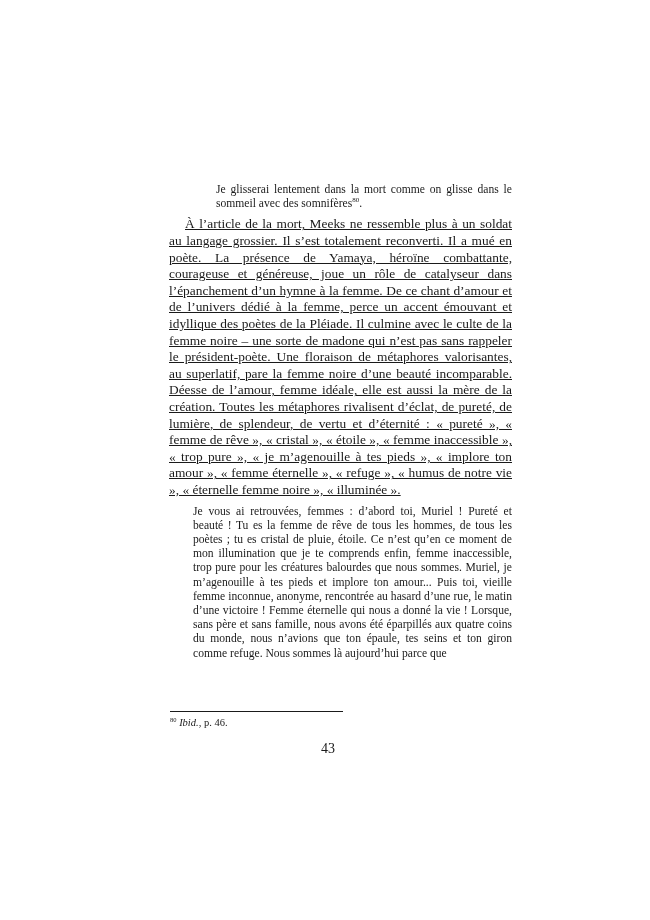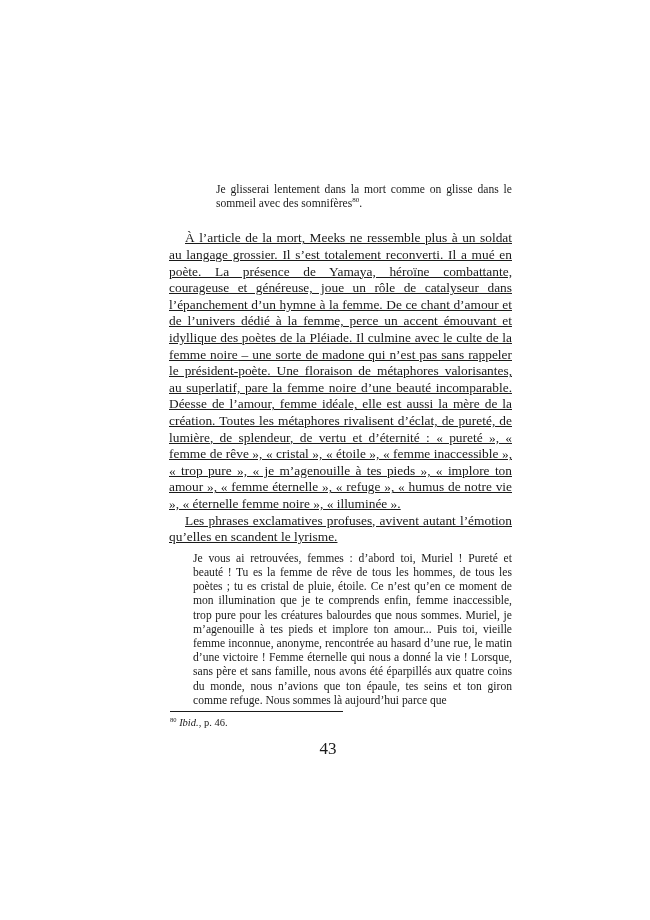--- a/index.html
+++ b/index.html
@@ -21,21 +21,21 @@
       top: 183px;
       width: 343px;
     }
     .quote {
       margin: 0 0 0 47px;
       font-size: 11.6px;
       line-height: 14.2px;
       text-align: justify;
     }
     .quote p { margin: 0; }
-    .quote.q1 { margin-bottom: 19px; }
+    .quote.q1 { margin-bottom: 5px; }
     .para {
       margin: 0;
       font-size: 13.4px;
       line-height: 16.6px;
       text-align: justify;
       text-indent: 16px;
       text-decoration: underline;
     }
     .quote.q2 { margin-top: 6px; margin-left: 24px; }
     sup {
@@ -59,34 +59,33 @@
       line-height: 13px;
     }
     .footnote sup { font-size: 6.5px; vertical-align: 4px; }
     .footnote i { font-style: italic; }
     .page-number {
       position: absolute;
       left: 300px;
       width: 56px;
       top: 741px;
       text-align: center;
-      font-size: 17px;
+      font-size: 14px;
       line-height: 16px;
     }
   </style>
 </head>
 <body>
 
 <div class="page">
   <div class="quote q1">
     <p><span>Je glisserai lentement dans la mort comme on glisse dans le sommeil avec des somnifères</span><sup>80</sup><span>.</span></p>
   </div>
 
   <p class="para">À l’article de la mort, Meeks ne ressemble plus à un soldat au langage grossier. Il s’est totalement reconverti. Il a mué en poète. La présence de Yamaya, héroïne combattante, courageuse et généreuse, joue un rôle de catalyseur dans l’épanchement d’un hymne à la femme. De ce chant d’amour et de l’univers dédié à la femme, perce un accent émouvant et idyllique des poètes de la Pléiade. Il culmine avec le culte de la femme noire – une sorte de madone qui n’est pas sans rappeler le président-poète. Une floraison de métaphores valorisantes, au superlatif, pare la femme noire d’une beauté incomparable. Déesse de l’amour, femme idéale, elle est aussi la mère de la création. Toutes les métaphores rivalisent d’éclat, de pureté, de lumière, de splendeur, de vertu et d’éternité : « pureté », « femme de rêve », « cristal », « étoile », « femme inaccessible », « trop pure », « je m’agenouille à tes pieds », « implore ton amour », « femme éternelle », « refuge », « humus de notre vie », « éternelle femme noire », « illuminée ».</p>
-  <p class="para">Les phrases exclamatives profuses, avivent autant l’émotion qu’elles en scandent le lyrisme.</p>
 
   <div class="quote q2">
     <p>Je vous ai retrouvées, femmes : d’abord toi, Muriel ! Pureté et beauté ! Tu es la femme de rêve de tous les hommes, de tous les poètes ; tu es cristal de pluie, étoile. Ce n’est qu’en ce moment de mon illumination que je te comprends enfin, femme inaccessible, trop pure pour les créatures balourdes que nous sommes. Muriel, je m’agenouille à tes pieds et implore ton amour... Puis toi, vieille femme inconnue, anonyme, rencontrée au hasard d’une rue, le matin d’une victoire ! Femme éternelle qui nous a donné la vie ! Lorsque, sans père et sans famille, nous avons été éparpillés aux quatre coins du monde, nous n’avions que ton épaule, tes seins et ton giron comme refuge. Nous sommes là aujourd’hui parce que</p>
   </div>
 </div>
 
 <div class="fn-rule"></div>
 <div class="footnote"><sup>80</sup> <i>Ibid.</i><span>, p. 46.</span></div>
 
 <div class="page-number">43</div>

